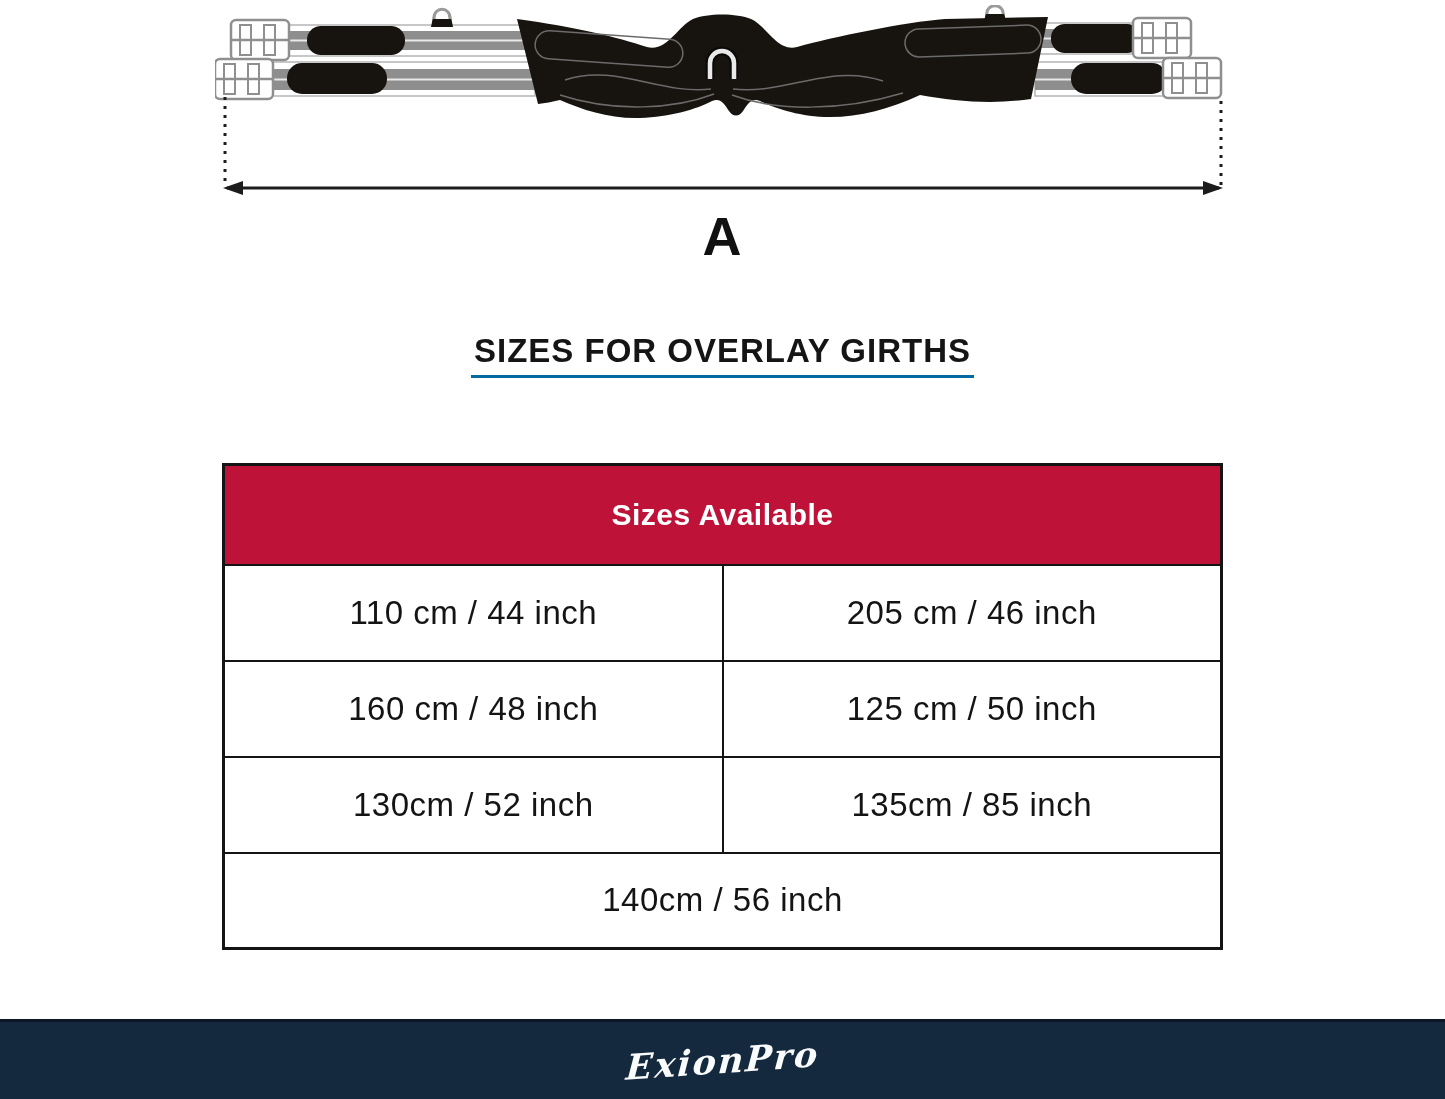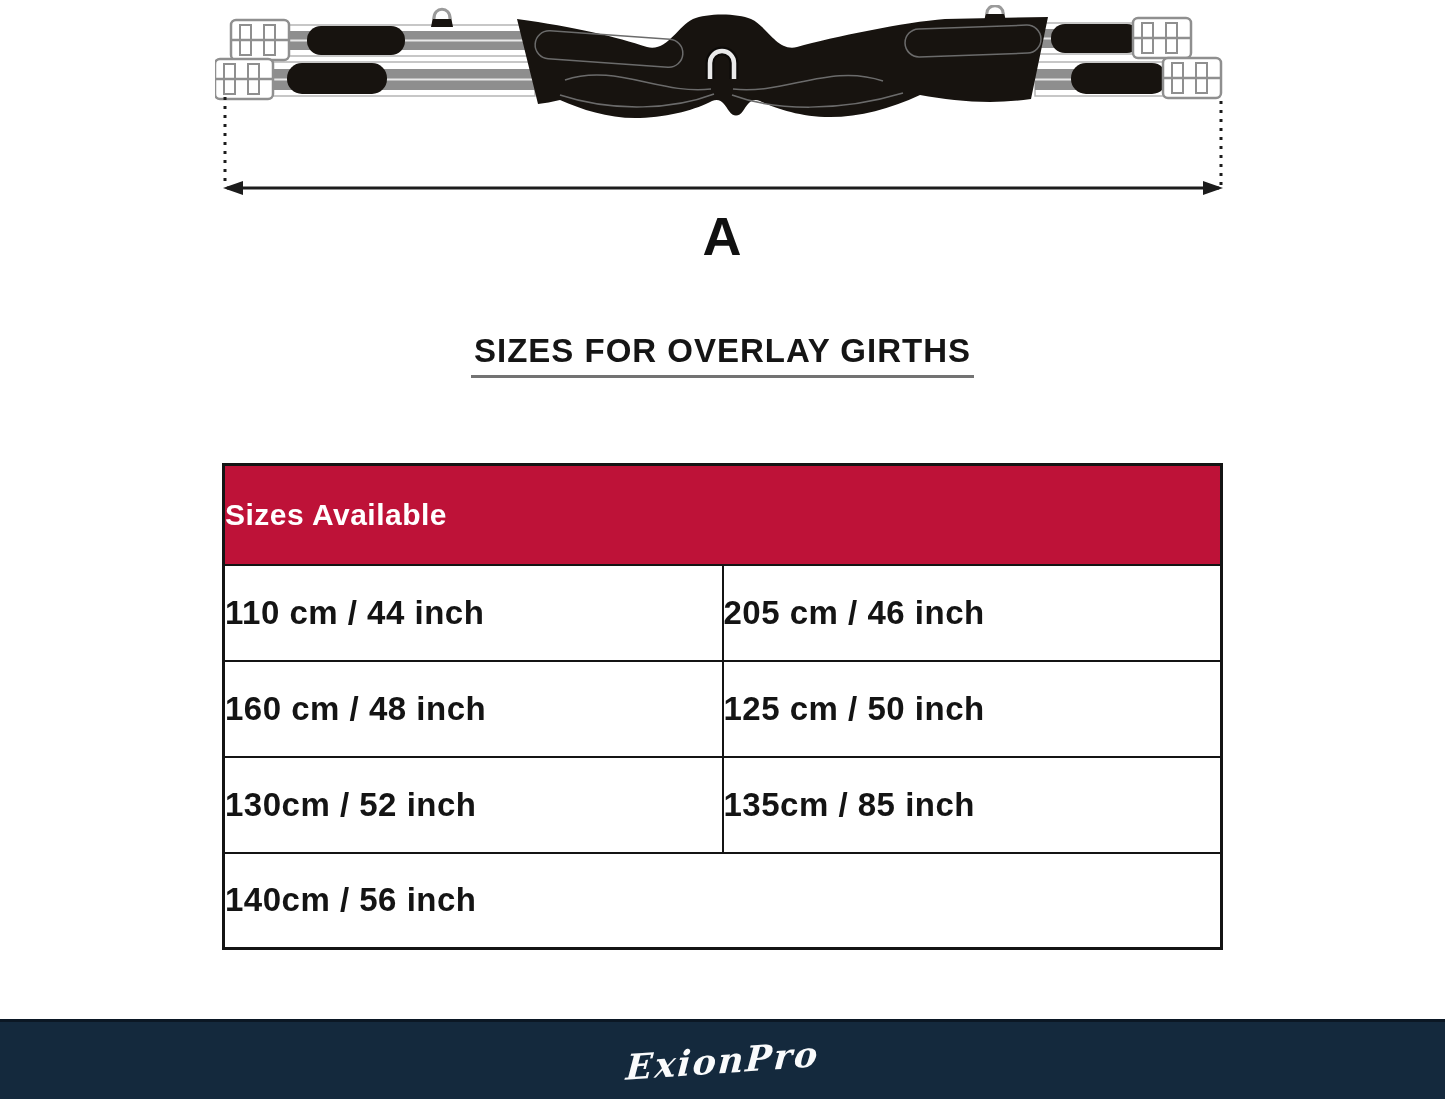--- a/index.html
+++ b/index.html
@@ -24,50 +24,50 @@
     top: 332px; left: 0;
     width: 100%;
     text-align: center;
   }
   .title-wrap span {
     display: inline-block;
     font-size: 33px;
     font-weight: bold;
     letter-spacing: 1px;
     color: #151515;
-    border-bottom: 3px solid #737373;
+    border-bottom: 3px solid #0369a1;
     padding: 0 3px 5px 3px;
   }
 
   
   .sizes-table {
     position: absolute;
     left: 222px; top: 463px;
     width: 1001px;
     border-collapse: collapse;
     table-layout: fixed;
   }
   .sizes-table th, .sizes-table td {
     border: 2px solid #141414;
-    text-align: left;
+    text-align: center;
     vertical-align: middle;
   }
   .sizes-table { border: 3px solid #141414; }
   .sizes-table th {
     height: 100px;
     background: #BE1238;
     color: #ffffff;
     font-size: 30px;
     font-weight: bold;
     letter-spacing: 0.5px;
   }
   .sizes-table td {
     height: 96px;
     font-size: 33px;
-    font-weight: bold;
+    font-weight: normal;
     color: #141414;
     letter-spacing: 0.5px;
   }
 
   
   .footer {
     position: absolute;
     left: 0; top: 1019px;
     width: 100%; height: 80px;
     background: #14293D;

